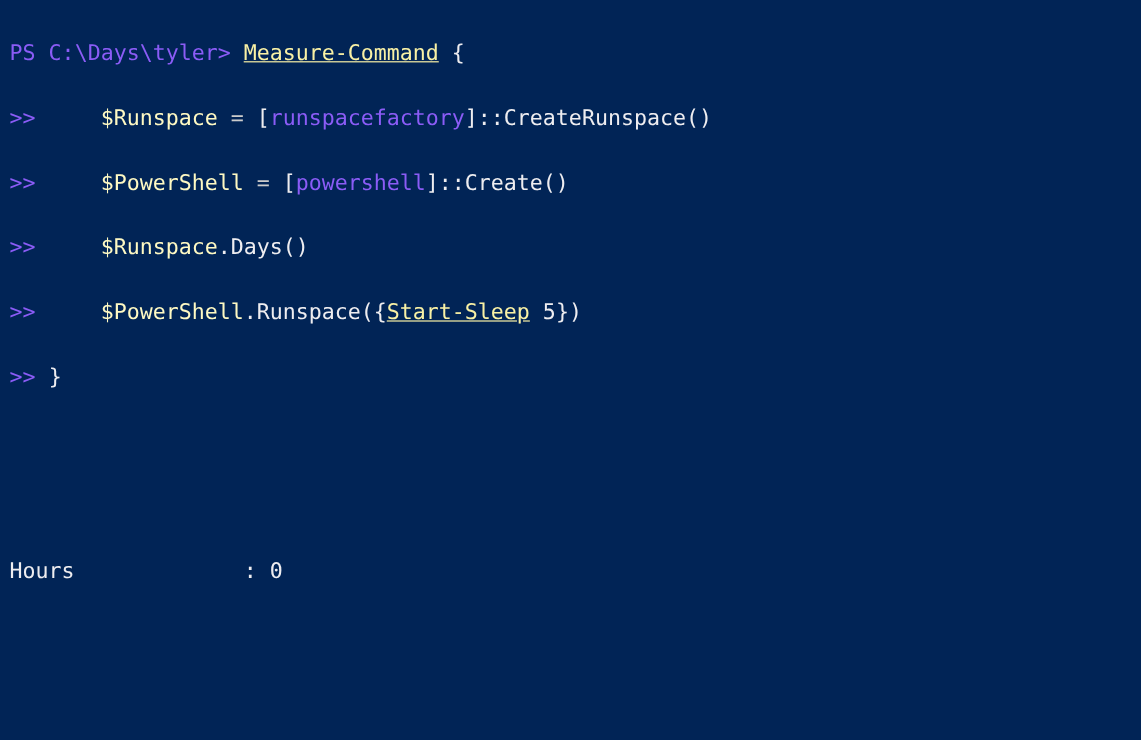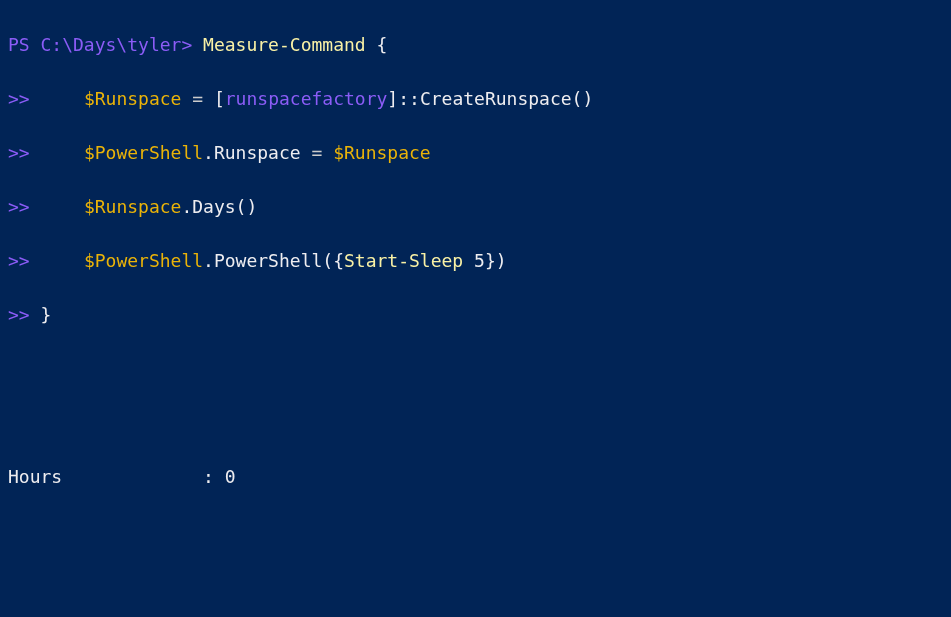--- a/index.html
+++ b/index.html
@@ -13,34 +13,34 @@
   .terminal {
     font-family: Consolas, "Lucida Console", monospace;
     font-size: 18px;
     line-height: 27px;
     color: #eeedf0;
     padding: 4px 8px;
     white-space: pre;
     letter-spacing: 0px;
   }
   .prompt  { color: #8b5cf6; }
-  .cmd-y   { color: #f9f1a5; } 
-  .var     { color: #eab308; } 
+  .cmd-y   { color: #f9f1a5; text-decoration: underline; } 
+  .var     { color: #fef9c3; } 
   .type    { color: #8b5cf6; } 
   .op      { color: #cccccc; }
   .txt     { color: #eeedf0; }
   .brace   { color: #eeedf0; }
   .row     { display: block; }
 </style>
 </head>
 <body>
 
 <div class="terminal">
 <span class="row"><span class="prompt">PS </span><span class="prompt">C:\Days\tyler</span><span class="prompt">&gt; </span><span class="cmd-y">Measure-Command</span><span class="brace"> {</span></span>
 <span class="row"><span class="prompt">&gt;&gt;</span><span>     </span><span class="var">$Runspace</span><span class="op"> = </span><span class="txt">[</span><span class="type">runspacefactory</span><span class="txt">]</span><span class="txt">::</span><span class="txt">CreateRunspace()</span></span>
-<span class="row"><span class="prompt">&gt;&gt;</span><span>     </span><span class="var">$PowerShell</span><span class="txt">.</span><span class="txt">Runspace</span><span class="op"> = </span><span class="var">$Runspace</span></span>
+<span class="row"><span class="prompt">&gt;&gt;</span><span>     </span><span class="var">$PowerShell</span><span class="op"> = </span><span class="txt">[</span><span class="type">powershell</span><span class="txt">]</span><span class="txt">::</span><span class="txt">Create()</span></span>
 <span class="row"><span class="prompt">&gt;&gt;</span><span>     </span><span class="var">$Runspace</span><span class="txt">.</span><span class="txt">Days()</span></span>
-<span class="row"><span class="prompt">&gt;&gt;</span><span>     </span><span class="var">$PowerShell</span><span class="txt">.</span><span class="txt">PowerShell(</span><span class="txt">{</span><span class="cmd-y">Start-Sleep</span><span class="txt"> 5</span><span class="txt">}</span><span class="txt">)</span></span>
+<span class="row"><span class="prompt">&gt;&gt;</span><span>     </span><span class="var">$PowerShell</span><span class="txt">.</span><span class="txt">Runspace(</span><span class="txt">{</span><span class="cmd-y">Start-Sleep</span><span class="txt"> 5</span><span class="txt">}</span><span class="txt">)</span></span>
 <span class="row"><span class="prompt">&gt;&gt;</span><span class="brace"> }</span></span>
 <span class="row"> </span>
 <span class="row"> </span>
 <div id="output-block"><span class="row"><span>Hours             </span><span>: </span><span>0</span></span></div>
 </div>
 
 </body></html>

